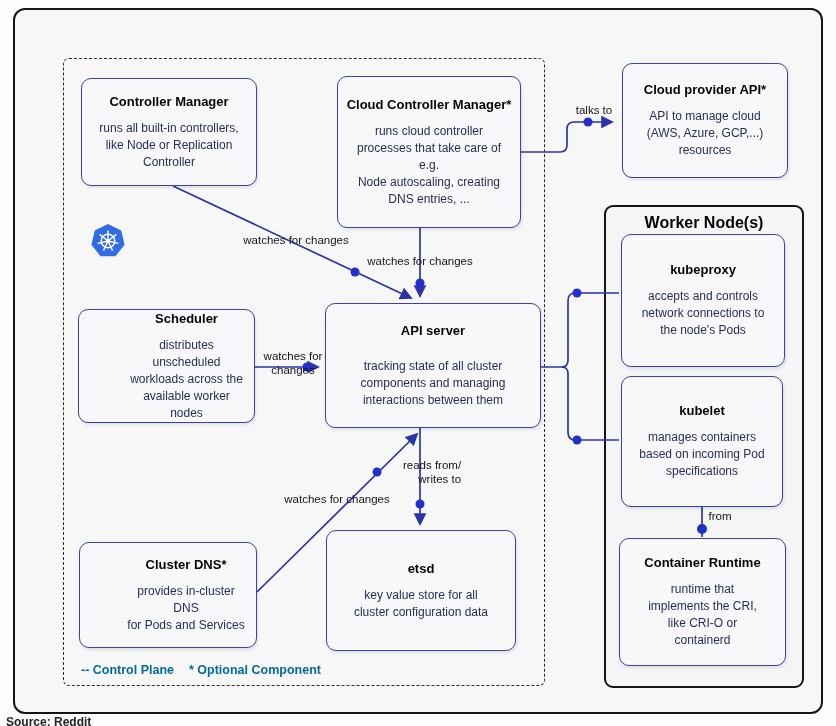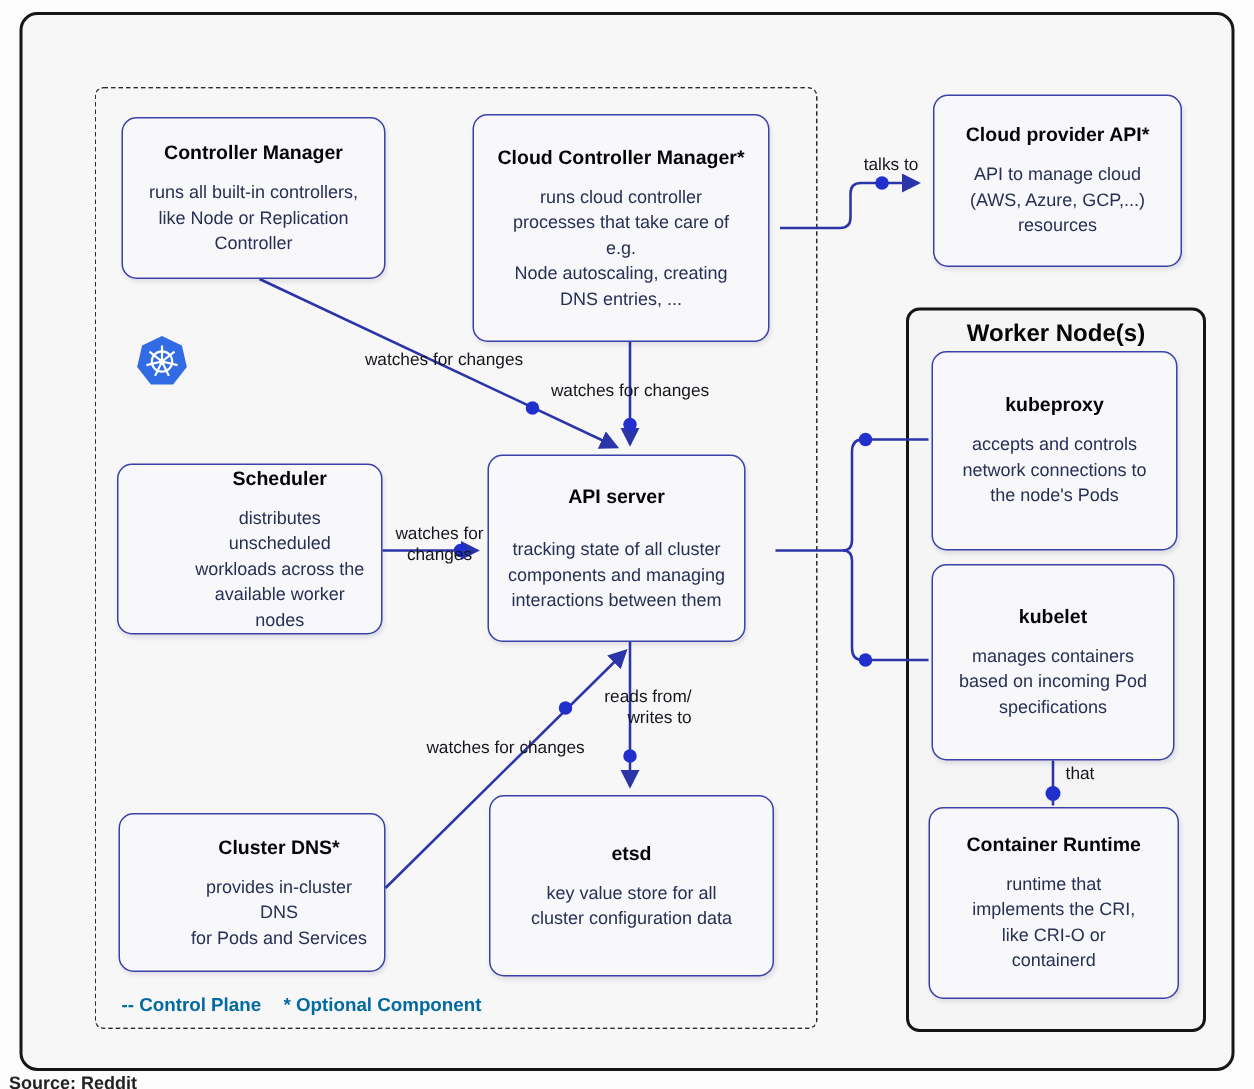--- a/index.html
+++ b/index.html
@@ -83,21 +83,21 @@
     <circle cx="20" cy="20" r="2.4" fill="#ffffff"></circle>
   </svg>
 
   <div class="bbox" style="left:81px;top:78px;width:176px;height:108px;">
     <div class="bbox-title">Controller Manager</div>
     <div class="bbox-body">runs all built-in controllers,
 like Node or Replication
 Controller</div>
   </div>
 
-  <div class="bbox" style="left:315px;top:76px;width:198px;height:152px;">
+  <div class="bbox" style="left:337px;top:76px;width:184px;height:152px;">
     <div class="bbox-title">Cloud Controller Manager*</div>
     <div class="bbox-body">runs cloud controller
 processes that take care of
 e.g.
 Node autoscaling, creating
 DNS entries, ...</div>
   </div>
 
   <div class="bbox" style="left:622px;top:63px;width:166px;height:115px;align-items:center;">
     <div class="bbox-title">Cloud provider API*</div>
@@ -106,21 +106,21 @@
 resources</div>
   </div>
 
   <div class="bbox" style="left:78px;top:309px;width:177px;height:114px;padding-left:48px;">
     <div class="bbox-title">Scheduler</div>
     <div class="bbox-body">distributes unscheduled
 workloads across the
 available worker nodes</div>
   </div>
 
-  <div class="bbox" style="left:325px;top:303px;width:172px;height:125px;gap:20px;">
+  <div class="bbox" style="left:325px;top:303px;width:216px;height:125px;gap:20px;">
     <div class="bbox-title">API server</div>
     <div class="bbox-body">tracking state of all cluster
 components and managing
 interactions between them</div>
   </div>
 
   <div class="bbox" style="left:79px;top:542px;width:178px;height:106px;padding-left:44px;">
     <div class="bbox-title">Cluster DNS*</div>
     <div class="bbox-body">provides in-cluster DNS
 for Pods and Services</div>
@@ -155,20 +155,20 @@
   </div>
 
   <div class="edge-label" style="left:594px;top:103px;">talks to</div>
   <div class="edge-label" style="left:296px;top:233px;">watches for changes</div>
   <div class="edge-label" style="left:420px;top:254px;">watches for changes</div>
   <div class="edge-label" style="left:293px;top:349px;">watches for
 changes</div>
   <div class="edge-label" style="left:432px;top:458px;text-align:right;">reads from/
 writes to</div>
   <div class="edge-label" style="left:337px;top:492px;">watches for changes</div>
-  <div class="edge-label" style="left:720px;top:509px;">that</div>
+  <div class="edge-label" style="left:720px;top:509px;">from</div>
 
   <div class="legend" style="left:81px;top:663px;">-- Control Plane</div>
   <div class="legend" style="left:189px;top:663px;">* Optional Component</div>
 
   <div class="source">Source: Reddit</div>
 
 </div>
 
 </body></html>

